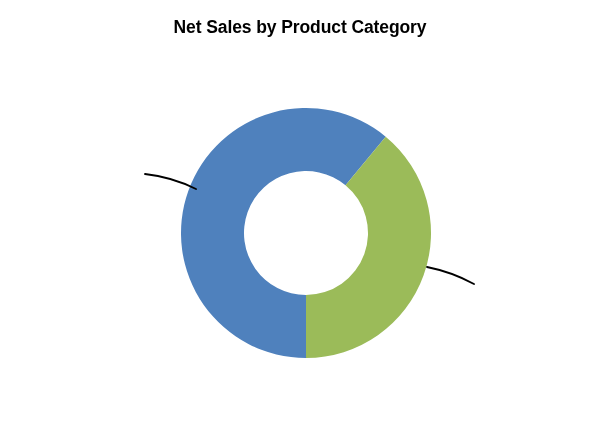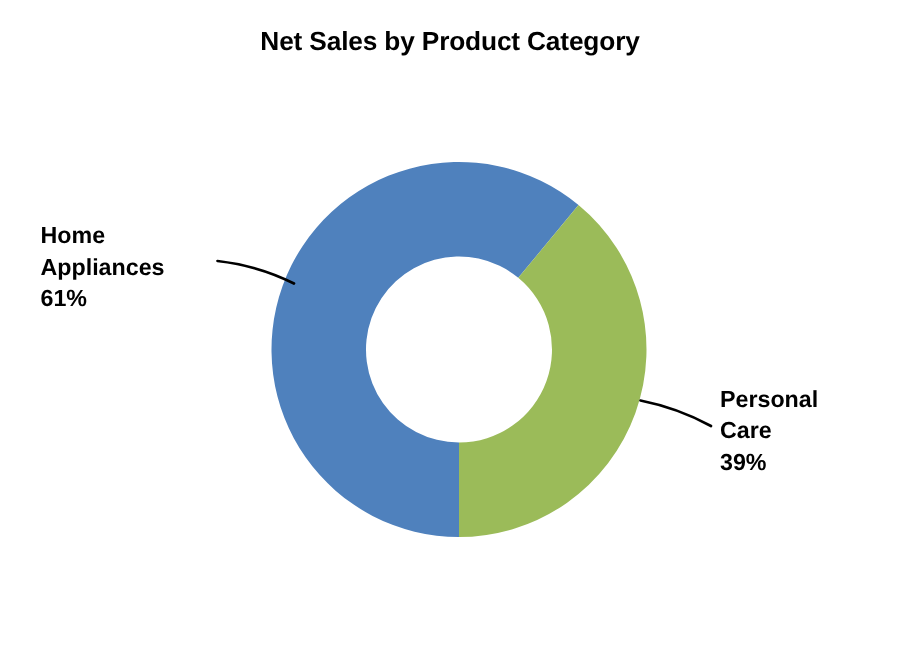--- a/index.html
+++ b/index.html
@@ -87,25 +87,15 @@
       <path id="slice-home-appliances" fill="#4F81BD" stroke="none" d="M 306.00 358.00 A 125 125 0 1 1 385.68 136.69 L 345.52 185.23 A 62 62 0 1 0 306.00 295.00 Z"></path>
 
       <path id="slice-personal-care" fill="#9BBB59" stroke="none" d="M 385.68 136.69 A 125 125 0 0 1 306.00 358.00 L 306.00 295.00 A 62 62 0 0 0 345.52 185.23 Z"></path>
 
       <path id="leader-line-home-appliances" fill="none" stroke="#000000" stroke-width="1.8" stroke-linecap="round" d="M 145 174 Q 172 177 196 189"></path>
 
       <path id="leader-line-personal-care" fill="none" stroke="#000000" stroke-width="1.8" stroke-linecap="round" d="M 427 267 Q 452 272 474 284"></path>
     </svg>
   </div>
 
-  <div class="data-label" id="label-home-appliances">
-    <span class="label-line">Home</span>
-    <span class="label-line">Appliances</span>
-    <span class="label-line">61%</span>
-  </div>
 
-  <div class="data-label" id="label-personal-care">
-    <span class="label-line">Personal</span>
-    <span class="label-line">Care</span>
-    <span class="label-line">39%</span>
-  </div>
 
 </div>
 
 </body></html>

